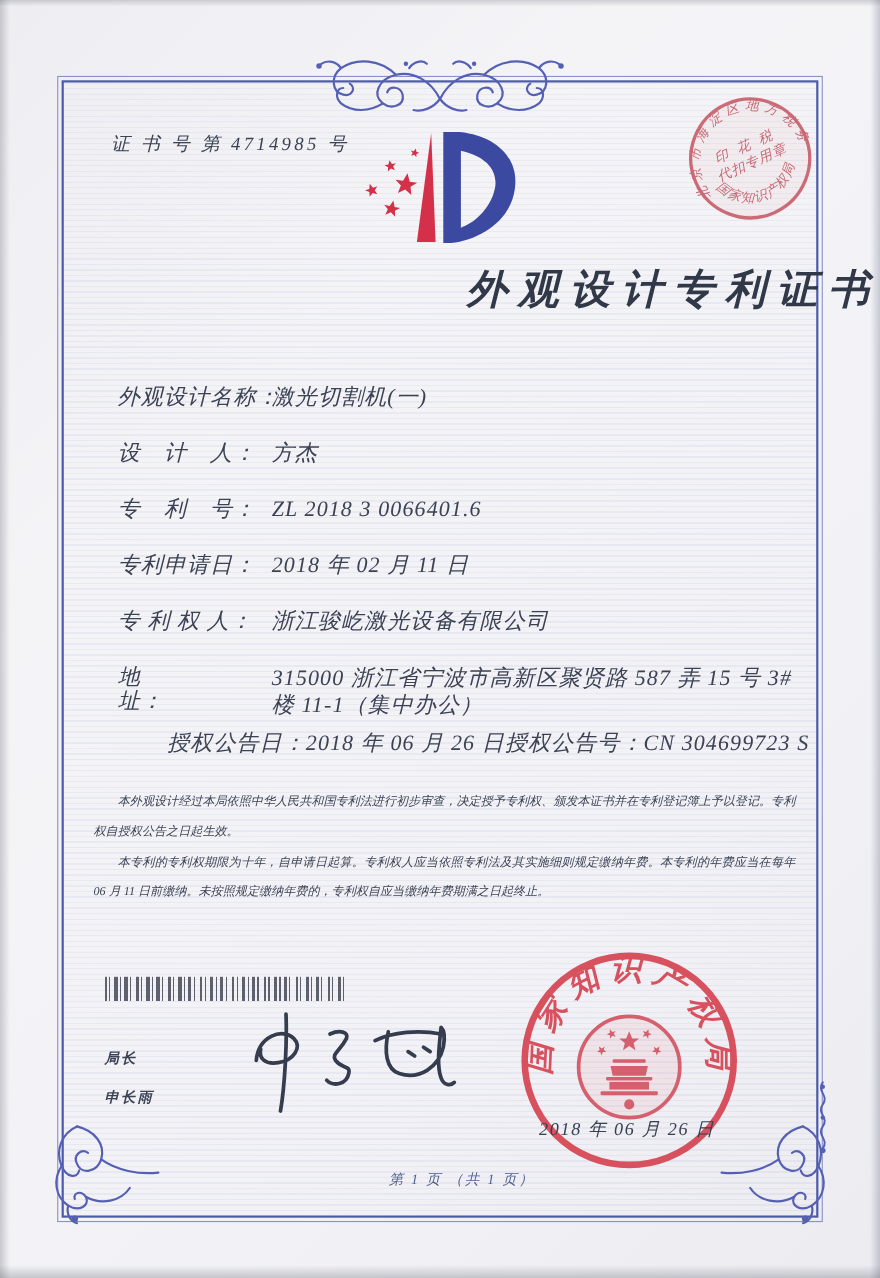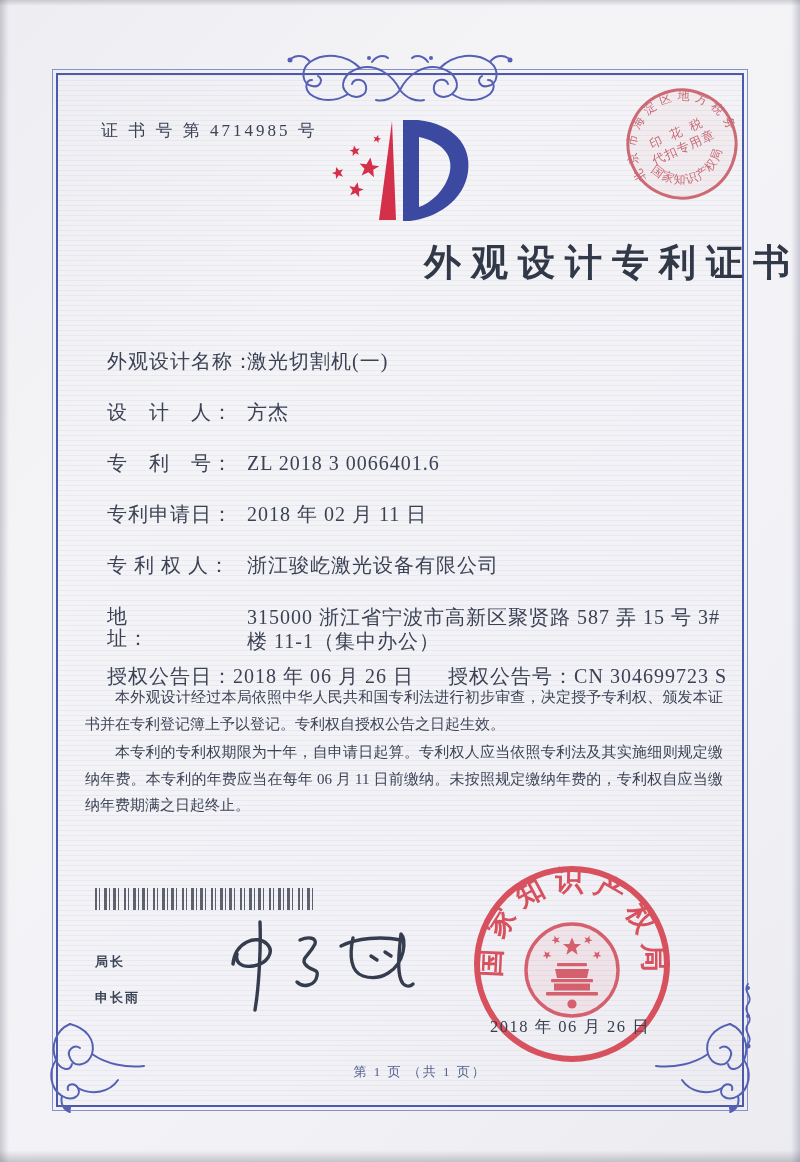--- a/index.html
+++ b/index.html
@@ -1,18 +1,18 @@
 <!DOCTYPE html>
 <html><head>
 <meta charset="utf-8">
 <style>
   html,body{margin:0;padding:0;background:#d7d7db;}
   .photo{position:relative;width:800px;height:1162px;margin:0 auto;overflow:hidden;
          background:linear-gradient(135deg,#eeeef2 0%,#f4f4f7 30%,#f2f2f6 70%,#ebebf0 100%);
-         font-family:"Liberation Serif","DejaVu Serif",serif;color:#3c4254;}
+         font-family:"Liberation Serif","DejaVu Serif",serif;color:#3c4254;font-style:italic;}
   .edge{position:absolute;pointer-events:none;}
   .edge.top{left:0;top:0;right:0;height:6px;background:linear-gradient(180deg,rgba(90,92,104,.25),rgba(90,92,104,0));}
   .edge.left{left:0;top:0;bottom:0;width:9px;background:linear-gradient(90deg,rgba(90,92,104,.28),rgba(90,92,104,0));}
   .edge.right{right:0;top:0;bottom:0;width:9px;background:linear-gradient(270deg,rgba(96,100,128,.30),rgba(96,100,128,0));}
   .edge.bottom{left:0;bottom:0;right:0;height:12px;background:linear-gradient(0deg,rgba(90,92,104,.30),rgba(90,92,104,0));}
 
   
   .frame{position:absolute;left:52px;top:69px;width:694px;height:1040px;border:1px solid #8690c9;}
   .frame-inner{position:absolute;inset:3px;border:2px solid #4d5aab;
       background:
@@ -27,23 +27,23 @@
          font-weight:600;letter-spacing:10px;color:#313848;}
 
   .fields{position:absolute;left:107px;top:350px;width:620px;font-size:20px;letter-spacing:1px;}
   .field-row{margin-bottom:29px;line-height:22px;white-space:nowrap;}
   .field-row .lbl{display:inline-block;width:140px;vertical-align:top;}
   .field-row .val{display:inline-block;vertical-align:top;}
   .field-row.address{white-space:normal;margin-bottom:12px;}
   .field-row.address .val{width:478px;line-height:24px;}
   .grant-row{display:flex;line-height:22px;}
   .grant-row .gcol{white-space:nowrap;}
-  .grant-row .gcol.left{width:360px;}
-
-  .paras{position:absolute;left:85px;top:684px;width:638px;font-size:15px;line-height:26.5px;
+  .grant-row .gcol.left{width:360px;margin-left:45px;}
+
+  .paras{position:absolute;left:85px;top:716px;width:638px;font-size:11px;line-height:26.5px;
          text-align:justify;color:#3d4456;}
   .paras p{margin:0 0 2px 0;text-indent:2em;}
 
   .barcode{position:absolute;left:95px;top:888px;width:218px;height:22px;opacity:.82;
      background:repeating-linear-gradient(90deg,
        #3d4250 0 2px,transparent 2px 4px,#3d4250 4px 5px,transparent 5px 9px,
        #3d4250 9px 12px,transparent 12px 14px,#3d4250 14px 15px,transparent 15px 18px,
        #3d4250 18px 21px,transparent 21px 23px,#3d4250 23px 24px,transparent 24px 29px);}
 
   .signer{position:absolute;left:95px;top:944px;font-family:"Liberation Sans","DejaVu Sans",sans-serif;

